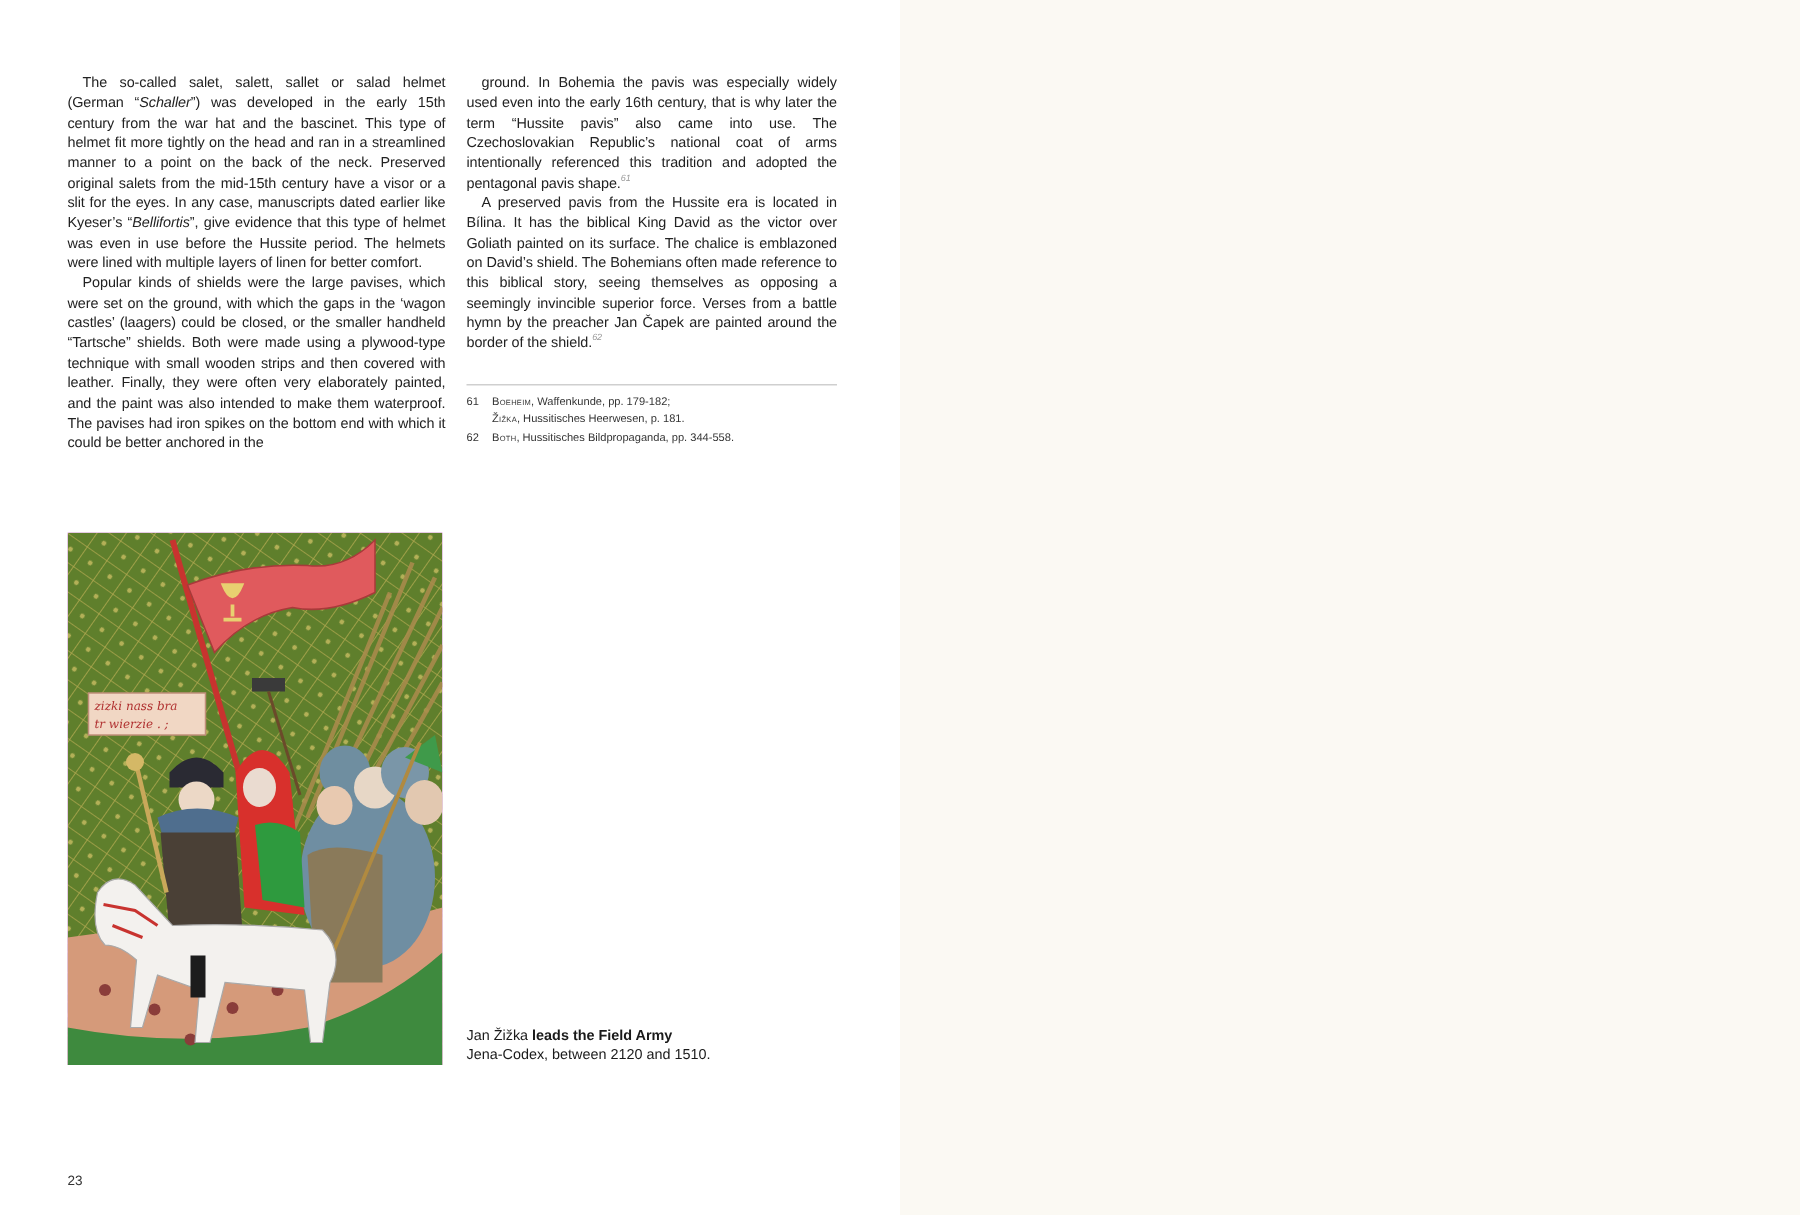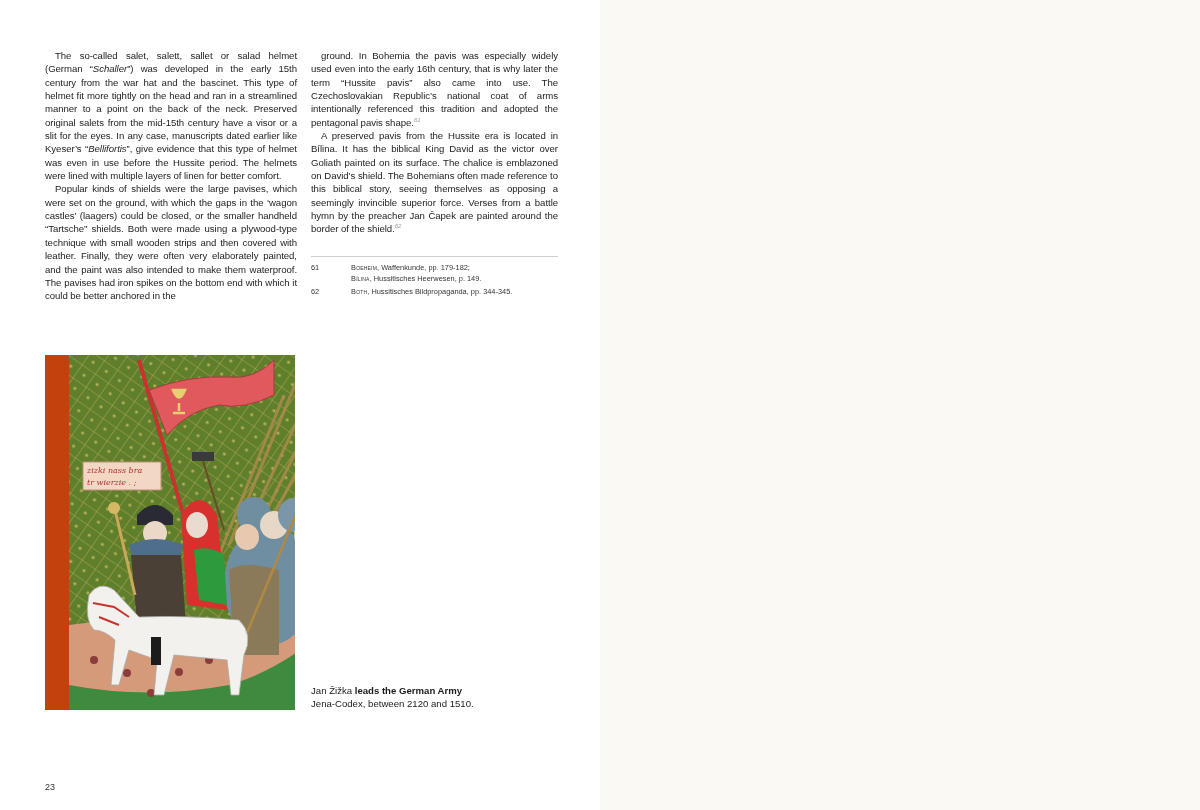--- a/index.html
+++ b/index.html
@@ -14,25 +14,25 @@
     .col.c1 { left: 45px; }
     .col.c2 { left: 311px; width: 247px; }
     .col p { text-indent: 10px; margin: 0; }
     .col p.first { text-indent: 10px; }
     .col em { font-style: italic; }
     .sup { font-size: 6px; vertical-align: super; color: #999; font-style: italic; line-height: 0; }
 
     .footnotes { position: absolute; left: 311px; top: 256px; width: 247px; border-top: 1px solid #cfcfcf; padding-top: 5px; font-size: 7.4px; line-height: 11px; color: #333; }
     .fn { display: flex; }
     .fn-num { width: 17px; flex: none; }
-    .fn-text { flex: 1; margin-left: 23px; }
+    .fn-text { flex: 1; }
     .fn .sc { font-variant: small-caps; letter-spacing: 0.2px; }
     .fn + .fn { margin-top: 2px; }
 
-    .manuscript { position: absolute; left: 45px; top: 355px; width: 250px; height: 355px; overflow: hidden; background: #c2410c; padding-left: 24px; }
+    .manuscript { position: absolute; left: 45px; top: 355px; width: 250px; height: 355px; overflow: hidden; background: #f0abfc; }
     .manuscript svg { display: block; }
 
     .caption-left { position: absolute; left: 311px; top: 684px; font-size: 9.6px; line-height: 13px; color: #1a1a1a; }
     .caption-left .title { font-weight: bold; }
     .caption-left .title .name { font-weight: normal; }
 
     .page-number { position: absolute; left: 45px; top: 782px; font-size: 9px; color: #333; }
   </style>
 </head>
 <body>
@@ -49,27 +49,27 @@
     <div class="col c2">
       <p class="first"><span>ground. In Bohemia the pavis was especially widely used even into the early 16th century, that is why later the term “Hussite pavis” also came into use. The Czechoslovakian Republic’s national coat of arms intentionally referenced this tradition and adopted the pentagonal pavis shape.</span><span class="sup">61</span></p>
       <p><span>A preserved pavis from the Hussite era is located in Bílina. It has the biblical King David as the victor over Goliath painted on its surface. The chalice is emblazoned on David’s shield. The Bohemians often made reference to this biblical story, seeing themselves as opposing a seemingly invincible superior force. Verses from a battle hymn by the preacher Jan Čapek are painted around the border of the shield.</span><span class="sup">62</span></p>
     </div>
 
     <div class="footnotes">
       <div class="fn">
         <span class="fn-num">61</span>
         <span class="fn-text">
           <span class="sc">Boeheim</span><span>, Waffenkunde, pp. 179-182;</span><br>
-          <span class="sc">Bílina</span><span>, Hussitisches Heerwesen, p. 149.</span>
+          <span class="sc">Žižka</span><span>, Hussitisches Heerwesen, p. 181.</span>
         </span>
       </div>
       <div class="fn">
         <span class="fn-num">62</span>
         <span class="fn-text">
-          <span class="sc">Both</span><span>, Hussitisches Bildpropaganda, pp. 344-345.</span>
+          <span class="sc">Both</span><span>, Hussitisches Bildpropaganda, pp. 344-558.</span>
         </span>
       </div>
     </div>
 
     <div class="manuscript" title="Manuscript illumination: Jan Žižka on a white horse leading the Field Army under a red banner with a chalice">
       <svg width="250" height="355" viewBox="0 0 250 355" xmlns="http://www.w3.org/2000/svg">
         <defs>
           <pattern id="diamond" width="16" height="16" patternUnits="userSpaceOnUse" patternTransform="rotate(35)">
             <rect width="16" height="16" fill="#5f7f2c"></rect>
             <path d="M0 0 L16 0 M0 0 L0 16" stroke="#c9b45a" stroke-width="1.1" opacity="0.75"></path>
@@ -134,21 +134,21 @@
         <line x1="46" y1="155" x2="66" y2="240" stroke="#c9a85a" stroke-width="3"></line>
         <circle cx="45" cy="153" r="6" fill="#d4b866"></circle>
 
         <path d="M20 240 Q30 225 45 235 L70 262 Q120 260 170 265 Q185 280 175 300 L170 340 L162 340 L158 305 L105 300 L95 340 L85 340 L88 305 L60 295 L50 330 L42 330 L46 285 Q35 275 25 275 Q15 265 20 240 Z" fill="#f3f1ee" stroke="#a9a9a9" stroke-width="0.8"></path>
         <path d="M24 248 L45 252 L60 262 M30 262 L50 270" stroke="#c8332f" stroke-width="2" fill="none"></path>
         <rect x="82" y="282" width="10" height="28" fill="#1c1c1c"></rect>
       </svg>
     </div>
 
     <div class="caption-left">
-      <div class="title"><span class="name">Jan Žižka</span><span> leads the German Army</span></div>
+      <div class="title"><span class="name">Jan Žižka</span><span> leads the Field Army</span></div>
       <div>Jena-Codex, between 2120 and 1510.</div>
     </div>
 
     <div class="page-number">23</div>
   </div>
 
   <div class="page-right">
     
 
     

